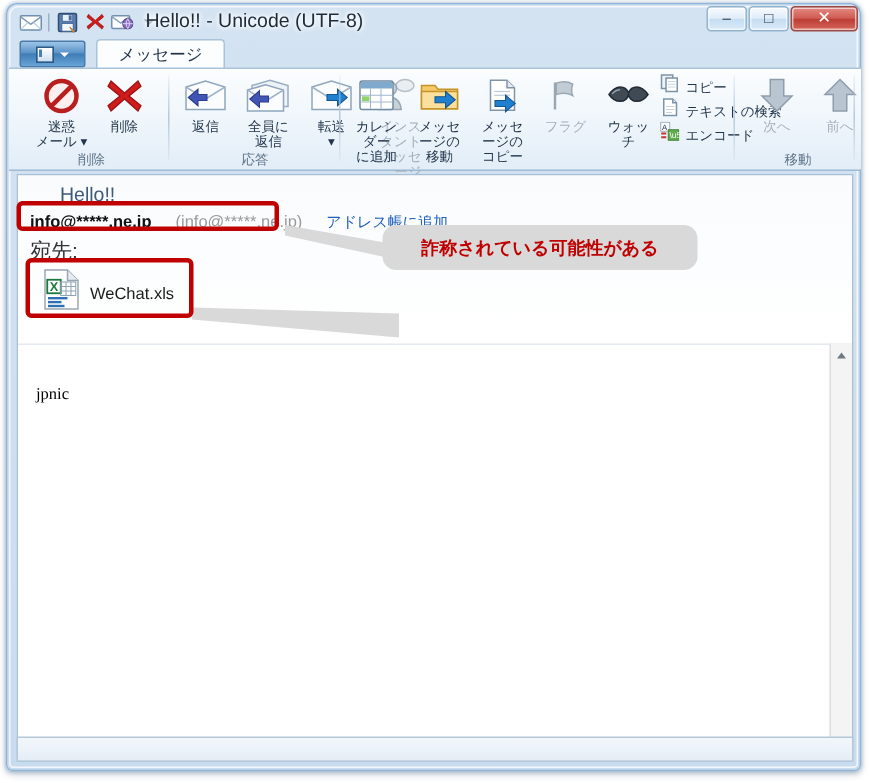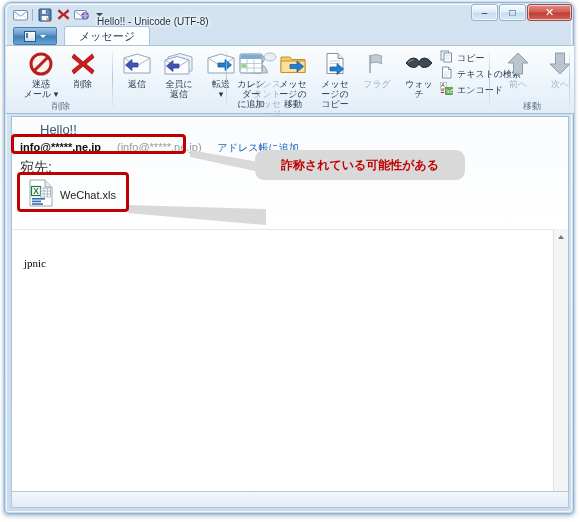--- a/index.html
+++ b/index.html
@@ -49,22 +49,22 @@
     width: 18px; height: 17px;
     display: flex; align-items: center; justify-content: center;
   }
   .qat-sep {
     width: 1px; height: 12px;
     background: rgba(110,145,180,0.6);
     margin: 0 3px;
   }
   #window-title {
     position: absolute;
-    left: 92px; top: 13px;
-    font-size: 10px;
+    left: 92px; top: 3px;
+    font-size: 13px;
     color: #1c2b3a;
     white-space: nowrap;
     text-shadow: 0 0 3px #ffffff, 0 0 4px #ffffff, 0 0 5px #ffffff;
   }
   #winbuttons {
     position: absolute;
     right: 3px; top: 1px;
     display: flex;
     gap: 1px;
   }
@@ -464,20 +464,21 @@
             <svg width="28" height="26" viewBox="0 0 28 26">
               <ellipse cx="21" cy="6" rx="6" ry="4" fill="#e9eef2" stroke="#b4bfc8"></ellipse>
               <circle cx="11" cy="8" r="4.4" fill="#c9d2d9" stroke="#9aa7b2"></circle>
               <path d="M3.5 22 q1 -8 7.5 -8 q6.5 0 7.5 8 Z" fill="#c9d2d9" stroke="#9aa7b2"></path>
             </svg>
           </span>
           <span class="rlabel">インスタント
 メッセージ</span>
         </div>
       </div>
+      <div class="rgroup-label">応答</div>
     </div>
     <div class="rsep" style="left:220px;"></div>
 
     <div class="rgroup" style="left:224px; width:236px;">
       <div class="rgroup-items" style="left:0px;">
         <div class="rbtn">
           <span class="ricon">
             <svg width="26" height="24" viewBox="0 0 26 24">
               <rect x="2" y="2" width="22" height="19" rx="1.5" fill="#ffffff" stroke="#6f8aa3"></rect>
               <rect x="2.6" y="2.6" width="20.8" height="4.4" fill="#7fa9cd"></rect>
@@ -584,32 +585,32 @@
         </div>
       </div>
     </div>
     <div class="rsep" style="left:483px;"></div>
 
     <div class="rgroup" style="left:487px; width:78px;">
       <div class="rgroup-items" style="left:4px;">
         <div class="rbtn disabled">
           <span class="ricon">
             <svg width="24" height="26" viewBox="0 0 24 26">
+              <path d="M12 23 L22 13 L16.5 13 L16.5 2 L7.5 2 L7.5 13 L2 13 Z" fill="#b9c6d2" stroke="#8e9dab" stroke-width="1"></path>
+            </svg>
+          </span>
+          <span class="rlabel">次へ</span>
+        </div>
+        <div class="rbtn disabled">
+          <span class="ricon">
+            <svg width="24" height="26" viewBox="0 0 24 26">
               <path d="M12 2 L22 12 L16.5 12 L16.5 23 L7.5 23 L7.5 12 L2 12 Z" fill="#b9c6d2" stroke="#8e9dab" stroke-width="1"></path>
             </svg>
           </span>
           <span class="rlabel">前へ</span>
-        </div>
-        <div class="rbtn disabled">
-          <span class="ricon">
-            <svg width="24" height="26" viewBox="0 0 24 26">
-              <path d="M12 23 L22 13 L16.5 13 L16.5 2 L7.5 2 L7.5 13 L2 13 Z" fill="#b9c6d2" stroke="#8e9dab" stroke-width="1"></path>
-            </svg>
-          </span>
-          <span class="rlabel">次へ</span>
         </div>
       </div>
       <div class="rgroup-label">移動</div>
     </div>
     <div class="rsep" style="left:563px;"></div>
   </div>
 
   <div id="pane">
 
     <div id="header-area">

